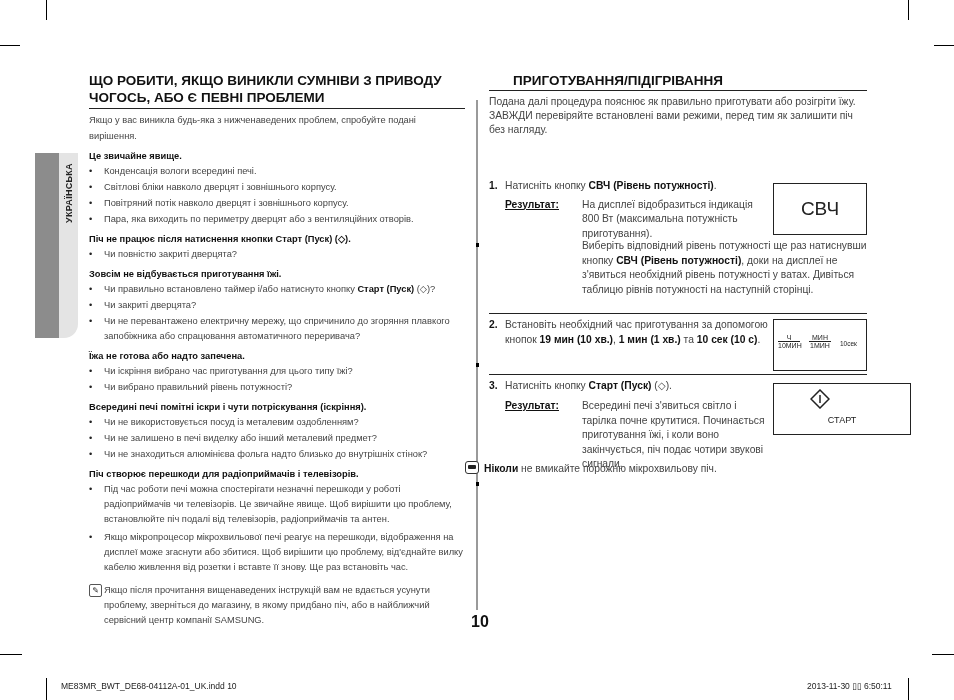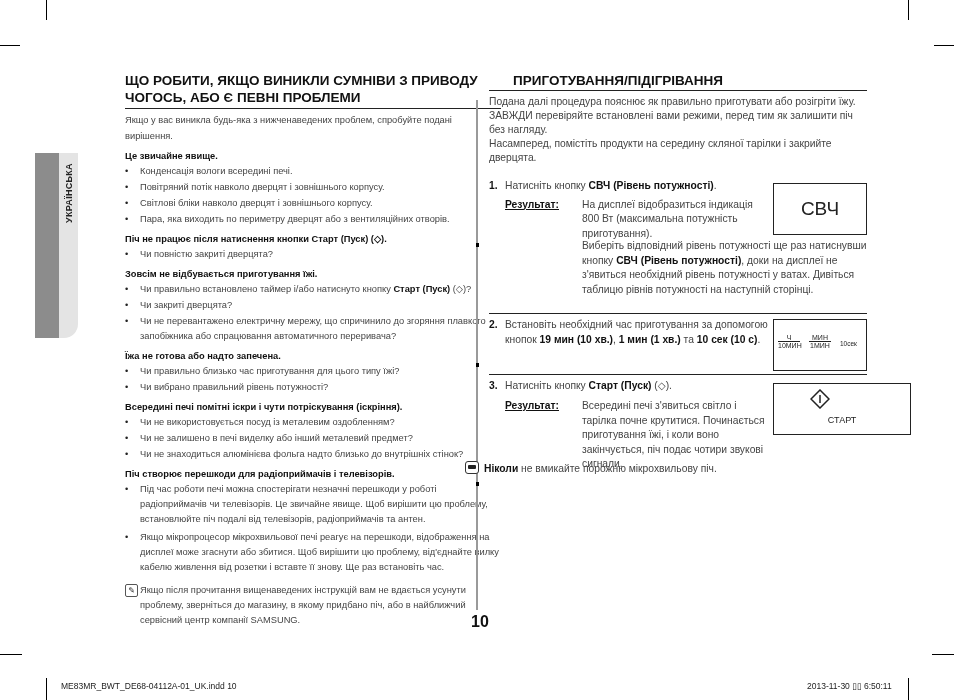--- a/index.html
+++ b/index.html
@@ -4,21 +4,21 @@
 <style>
   html, body { margin:0; padding:0; }
   body { width:954px; height:700px; position:relative; background:#fff; overflow:hidden;
          font-family:"Liberation Sans", sans-serif; color:#222; }
   .mark { position:absolute; background:#000; }
   .tab-lang { position:absolute; left:35px; top:153px; width:43px; height:185px; }
   .tab-lang .dark { position:absolute; left:0; top:0; width:24px; height:185px; background:#8c8c8c; }
   .tab-lang .light { position:absolute; left:24px; top:0; width:19px; height:185px; background:#e4e4e4; border-bottom-right-radius:14px; }
   .tab-lang .lbl { position:absolute; left:24px; top:0; width:19px; height:80px; display:flex; align-items:center; justify-content:center; }
   .tab-lang .lbl span { transform:rotate(-90deg); white-space:nowrap; font-size:9px; font-weight:bold; color:#222; letter-spacing:0.3px; }
-  .col-left { position:absolute; left:89px; top:72px; width:376px;margin-left:36px; }
+  .col-left { position:absolute; left:89px; top:72px; width:376px; }
   .col-right { position:absolute; left:489px; top:72px; width:378px; }
   h1 { font-size:13.5px; font-weight:bold; margin:0; line-height:17px; color:#111; padding-bottom:2px; border-bottom:1px solid #222; }
   .p { font-size:9.3px; line-height:15.5px; color:#444; margin:0; }
   .lead { margin-top:4px; }
   .h { font-size:9.3px; font-weight:bold; color:#111; margin-top:5px; line-height:14px; }
   ul { list-style:none; margin:0; padding:0; }
   li { position:relative; padding-left:15px; font-size:9.3px; line-height:15px; color:#444; margin-top:1px; }
   li::before { content:"•"; position:absolute; left:0; top:0; color:#222; }
   b { color:#111; }
   .note { position:relative; padding-left:15px; margin-top:8px; font-size:9.3px; line-height:15px; color:#444; }
@@ -61,40 +61,40 @@
 <div class="col-left">
   <h1>
     <span>ЩО РОБИТИ, ЯКЩО ВИНИКЛИ СУМНІВИ З ПРИВОДУ</span><br>
     <span>ЧОГОСЬ, АБО Є ПЕВНІ ПРОБЛЕМИ</span>
   </h1>
   <p class="p lead">Якщо у вас виникла будь-яка з нижченаведених проблем, спробуйте подані вирішення.</p>
 
   <div class="h">Це звичайне явище.</div>
   <ul>
     <li>Конденсація вологи всередині печі.</li>
+    <li>Світлові бліки навколо дверцят і зовнішнього корпусу.</li>
     <li>Повітряний потік навколо дверцят і зовнішнього корпусу.</li>
-    <li>Світлові бліки навколо дверцят і зовнішнього корпусу.</li>
     <li>Пара, яка виходить по периметру дверцят або з вентиляційних отворів.</li>
   </ul>
 
   <div class="h">Піч не працює після натиснення кнопки Старт (Пуск) (◇).</div>
   <ul>
     <li>Чи повністю закриті дверцята?</li>
   </ul>
 
   <div class="h">Зовсім не відбувається приготування їжі.</div>
   <ul>
     <li><span>Чи правильно встановлено таймер і/або натиснуто кнопку</span> <b>Старт (Пуск)</b><span> (◇)?</span></li>
     <li>Чи закриті дверцята?</li>
     <li>Чи не перевантажено електричну мережу, що спричинило до згоряння плавкого запобіжника або спрацювання автоматичного переривача?</li>
   </ul>
 
   <div class="h">Їжа не готова або надто запечена.</div>
   <ul>
-    <li>Чи правильно близько час приготування для цього типу їжі?</li>
+    <li>Чи іскріння вибрано час приготування для цього типу їжі?</li>
     <li>Чи вибрано правильний рівень потужності?</li>
   </ul>
 
   <div class="h">Всередині печі помітні іскри і чути потріскування (іскріння).</div>
   <ul>
     <li>Чи не використовується посуд із металевим оздобленням?</li>
     <li>Чи не залишено в печі виделку або інший металевий предмет?</li>
     <li>Чи не знаходиться алюмінієва фольга надто близько до внутрішніх стінок?</li>
   </ul>
 
@@ -112,21 +112,20 @@
 
 <div class="divider"></div>
 <div class="divider-dot" style="top:243px;"></div>
 <div class="divider-dot" style="top:363px;"></div>
 <div class="divider-dot" style="top:482px;"></div>
 
 <div class="col-right">
   <div class="rh1">ПРИГОТУВАННЯ/ПІДІГРІВАННЯ</div>
   <p class="rp" style="margin-top:4px;">Подана далі процедура пояснює як правильно приготувати або розігріти їжу.</p>
   <p class="rp">ЗАВЖДИ перевіряйте встановлені вами режими, перед тим як залишити піч без нагляду.</p>
-  <p class="rp">Насамперед, помістіть продукти на середину скляної тарілки і закрийте дверцята.</p>
 </div>
 
 <div style="position:absolute;left:489px;top:179px;width:280px;">
   <div class="step">
     <span class="num">1.</span>
     <div class="txt"><span>Натисніть кнопку </span><b>СВЧ (Рівень потужності)</b><span>.</span></div>
   </div>
   <div class="res" style="width:190px;">
     <span class="rl">Результат:</span>
     <span>На дисплеї відобразиться індикація 800 Вт (максимальна потужність приготування).</span>

